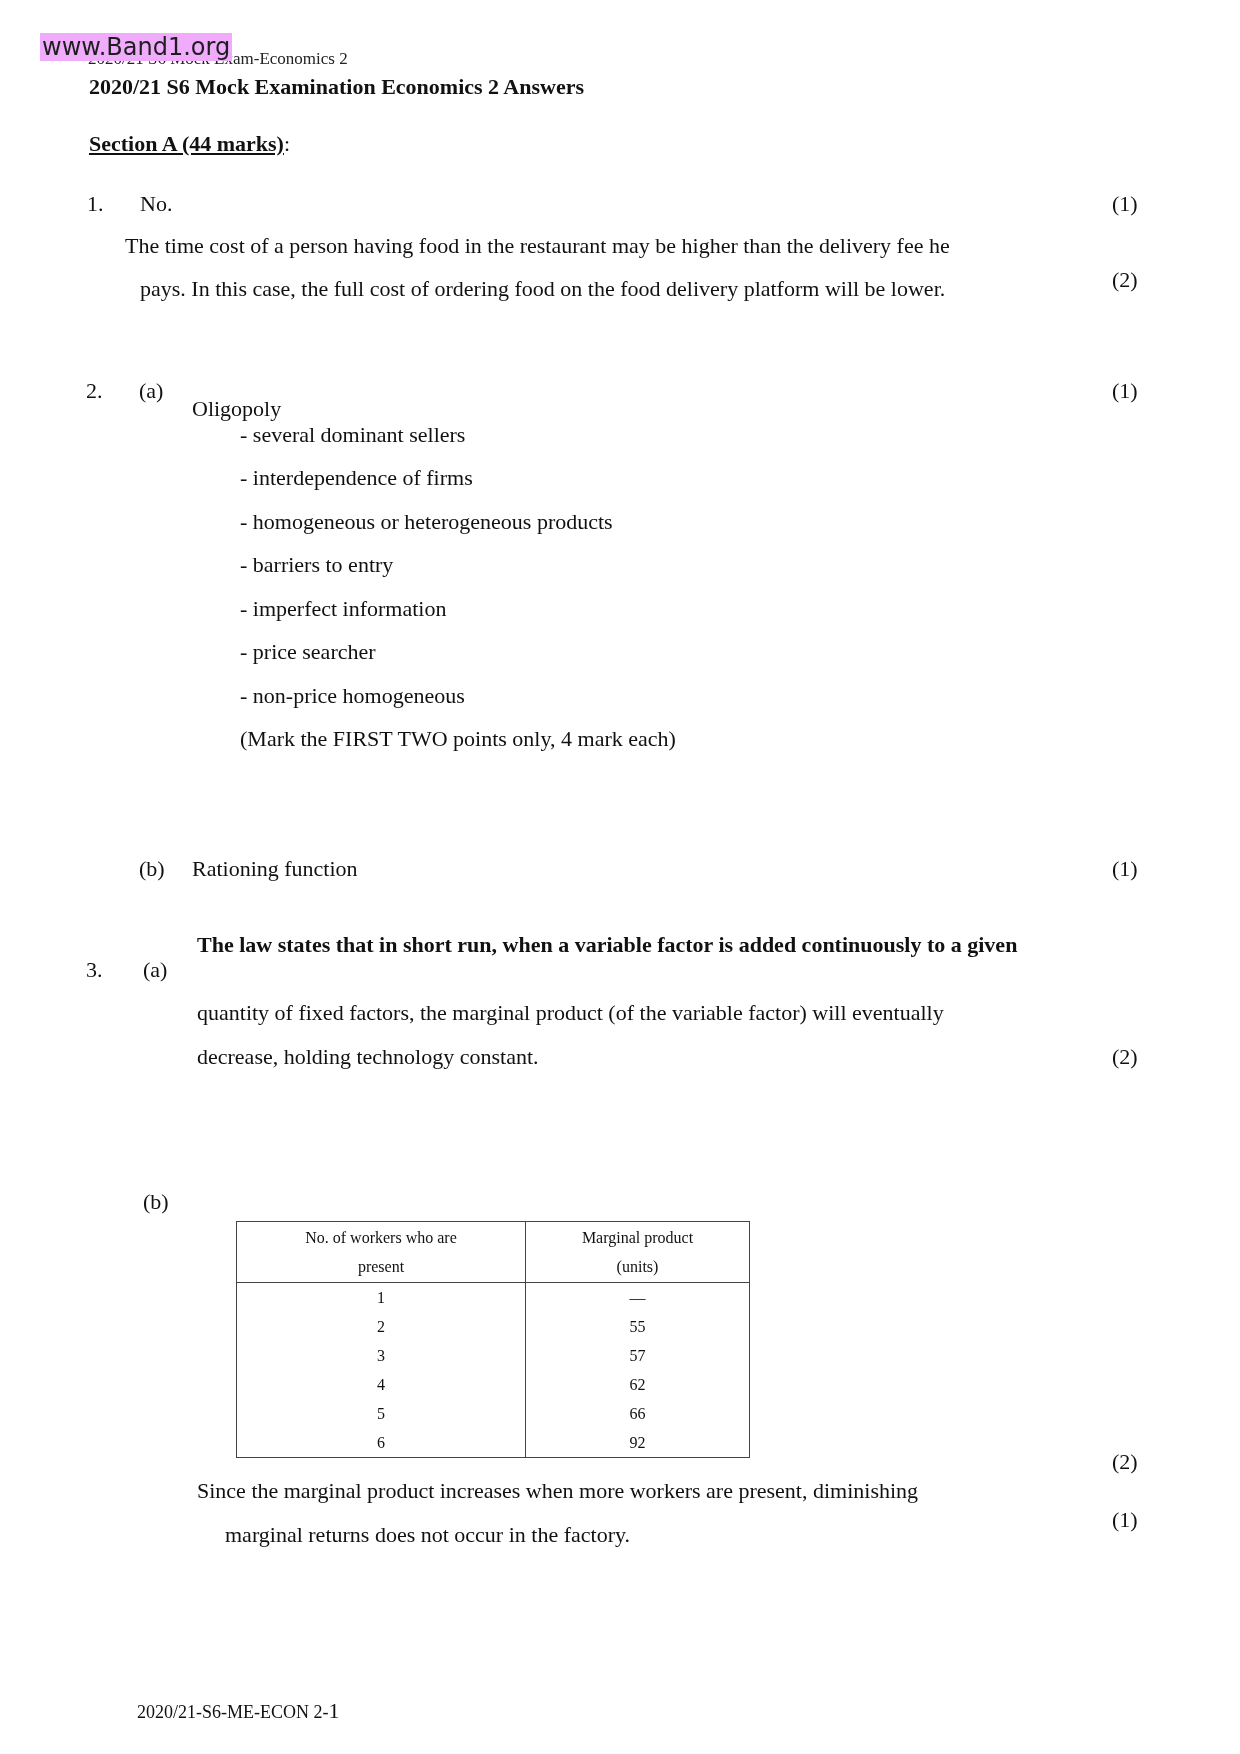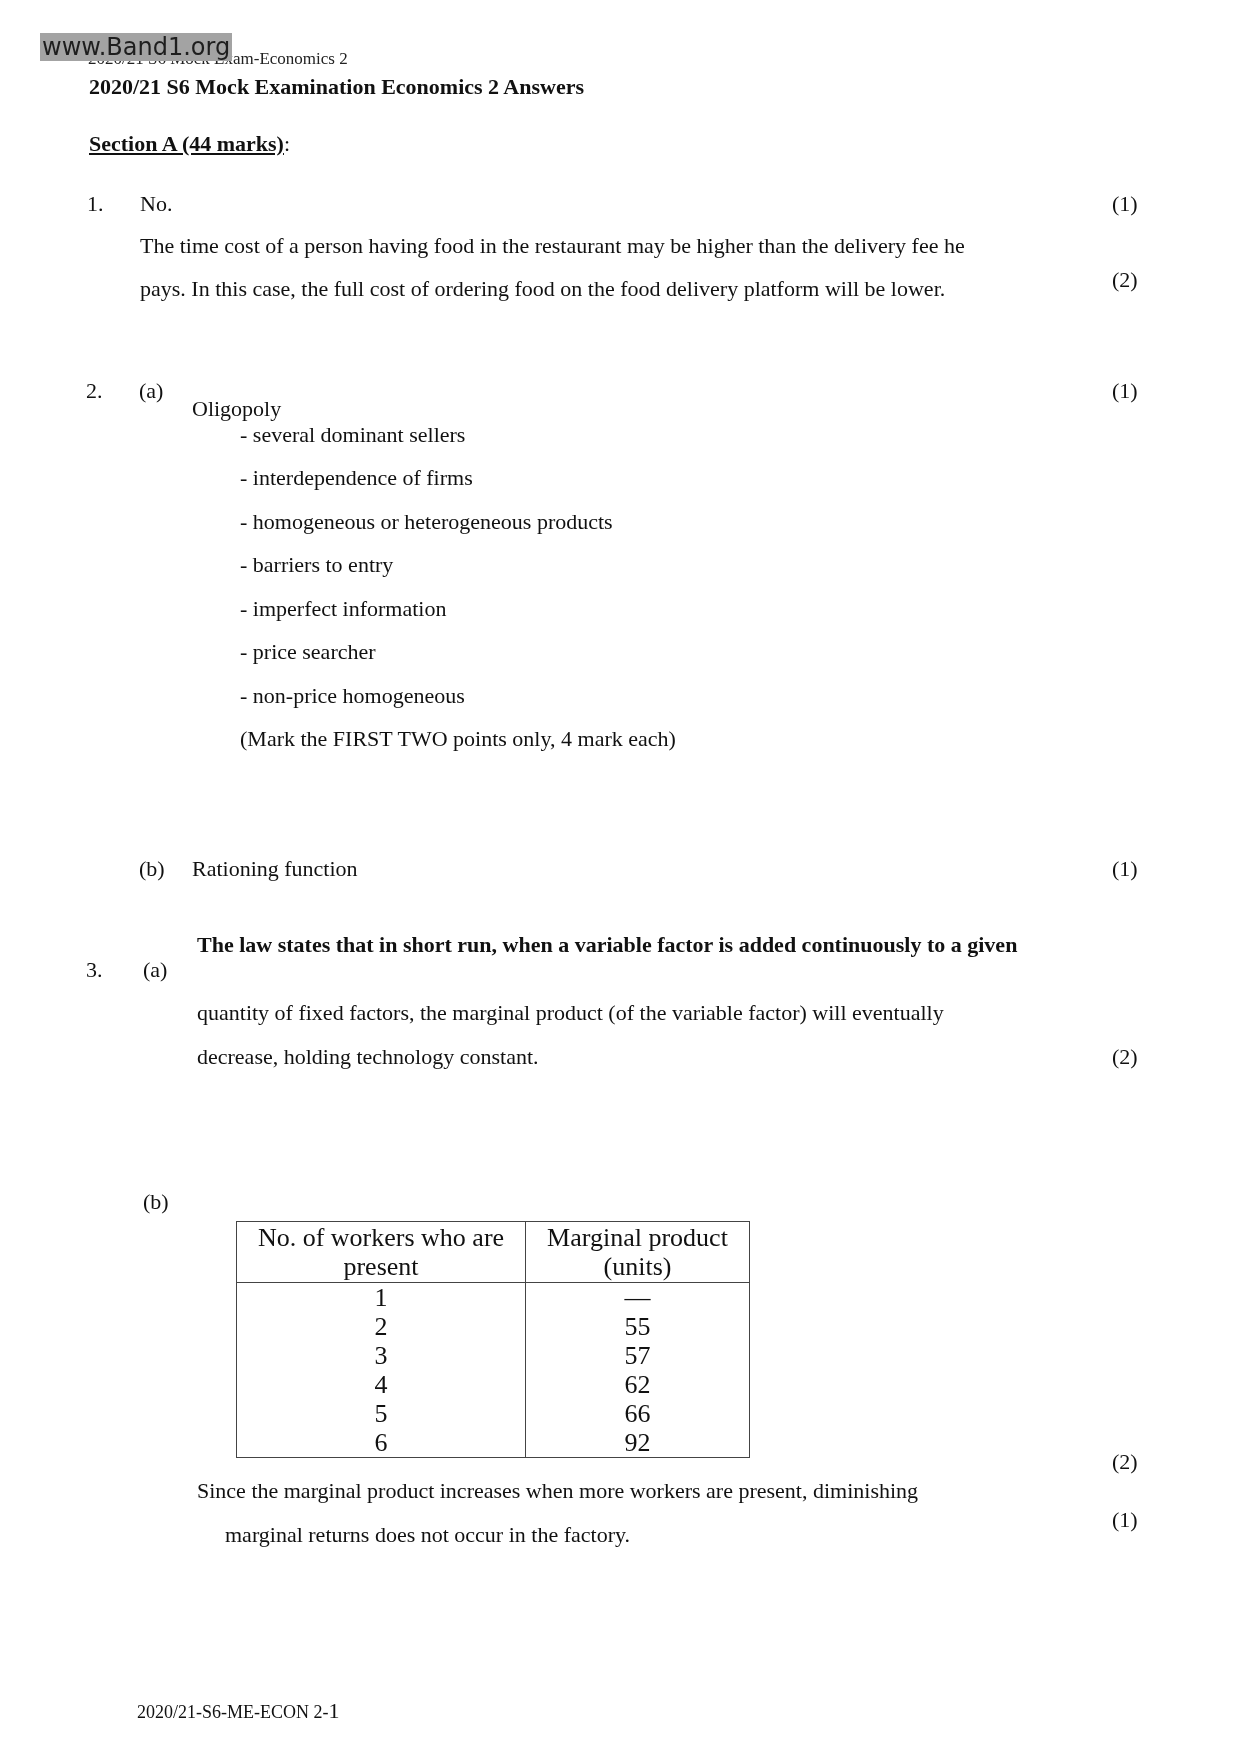--- a/index.html
+++ b/index.html
@@ -1,49 +1,49 @@
 <!DOCTYPE html>
 <html><head>
 <meta charset="utf-8">
 <style>
   html, body { margin: 0; padding: 0; background: #ffffff; }
   body { width: 1240px; height: 1754px; position: relative; overflow: hidden;
          font-family: "Liberation Serif", "DejaVu Serif", serif; color: #111; }
   .abs { position: absolute; white-space: nowrap; }
   .t { font-size: 22px; line-height: 26px; }
   .watermark { left: 40px; top: 33px; font-family: "DejaVu Sans", "Liberation Sans", sans-serif;
-               font-size: 24px; color: #1e1e1e; background: #a3a3a3; padding: 0 2px; z-index: 2; line-height: 28px; }
+               font-size: 24px; color: #1e1e1e; background: #f0abfc; padding: 0 2px; z-index: 2; line-height: 28px; }
   .hdr { left: 88px; top: 49px; font-size: 17px; line-height: 20px; color: #222; z-index: 1; }
   .title { left: 89px; top: 74px; font-size: 22px; font-weight: bold; line-height: 26px; text-align: center; }
   .section { left: 89px; top: 131px; font-size: 22px; font-weight: bold; line-height: 26px; }
   .section u { text-decoration: underline; }
   .mark { left: 1112px; }
   table.mp { position: absolute; left: 236px; top: 1221px; width: 514px; border-collapse: collapse;
-             font-size: 26px; line-height: 24px; border-radius: 18px; }
+             font-size: 16px; line-height: 24px; border-radius: 18px; }
   table.mp th, table.mp td { border-left: 1.5px solid #444; border-right: 1.5px solid #444; text-align: center;
              font-weight: normal; padding: 0; }
   table.mp th { border-top: 1.5px solid #444; border-bottom: 1.5px solid #444; height: 60px; line-height: 29px; vertical-align: middle; }
   table.mp td { height: 29px; line-height: 29px; }
   table.mp tr:last-child td { border-bottom: 1.5px solid #444; }
   table.mp .c1 { width: 288px; }
   .footer { left: 89px; top: 1700px; font-size: 18px; line-height: 22px; margin-left: 48px; }
   .footer .pg { font-size: 22px; }
 </style>
 </head>
 <body>
 
 <div class="abs watermark">www.Band1.org</div>
 <div class="abs hdr">2020/21 S6 Mock Exam-Economics 2</div>
 <div class="abs title">2020/21 S6 Mock Examination Economics 2  Answers</div>
 <div class="abs section"><u>Section A (44 marks)</u><span style="font-weight:normal">:</span></div>
 
 <div class="abs t" style="left:87px; top:191px;">1.</div>
 <div class="abs t" style="left:140px; top:191px;">No.</div>
 <div class="abs t mark" style="top:191px;">(1)</div>
-<div class="abs t" style="left:140px; top:233px;text-align:center;">The time cost of a person having food in the restaurant may be higher than the delivery fee he</div>
+<div class="abs t" style="left:125px; top:233px;text-align:center;">The time cost of a person having food in the restaurant may be higher than the delivery fee he</div>
 <div class="abs t" style="left:140px; top:276px;">pays. In this case, the full cost of ordering food on the food delivery platform will be lower.</div>
 <div class="abs t mark" style="top:267px;">(2)</div>
 
 <div class="abs t" style="left:86px; top:378px;">2.</div>
 <div class="abs t" style="left:139px; top:378px;">(a)</div>
 <div class="abs t" style="left:192px; top:378px;margin-top:18px;">Oligopoly</div>
 <div class="abs t mark" style="top:378px;">(1)</div>
 
 <div class="abs t" style="left:240px; top:422px;">- several dominant sellers</div>
 <div class="abs t" style="left:240px; top:465px;">- interdependence of firms</div>

